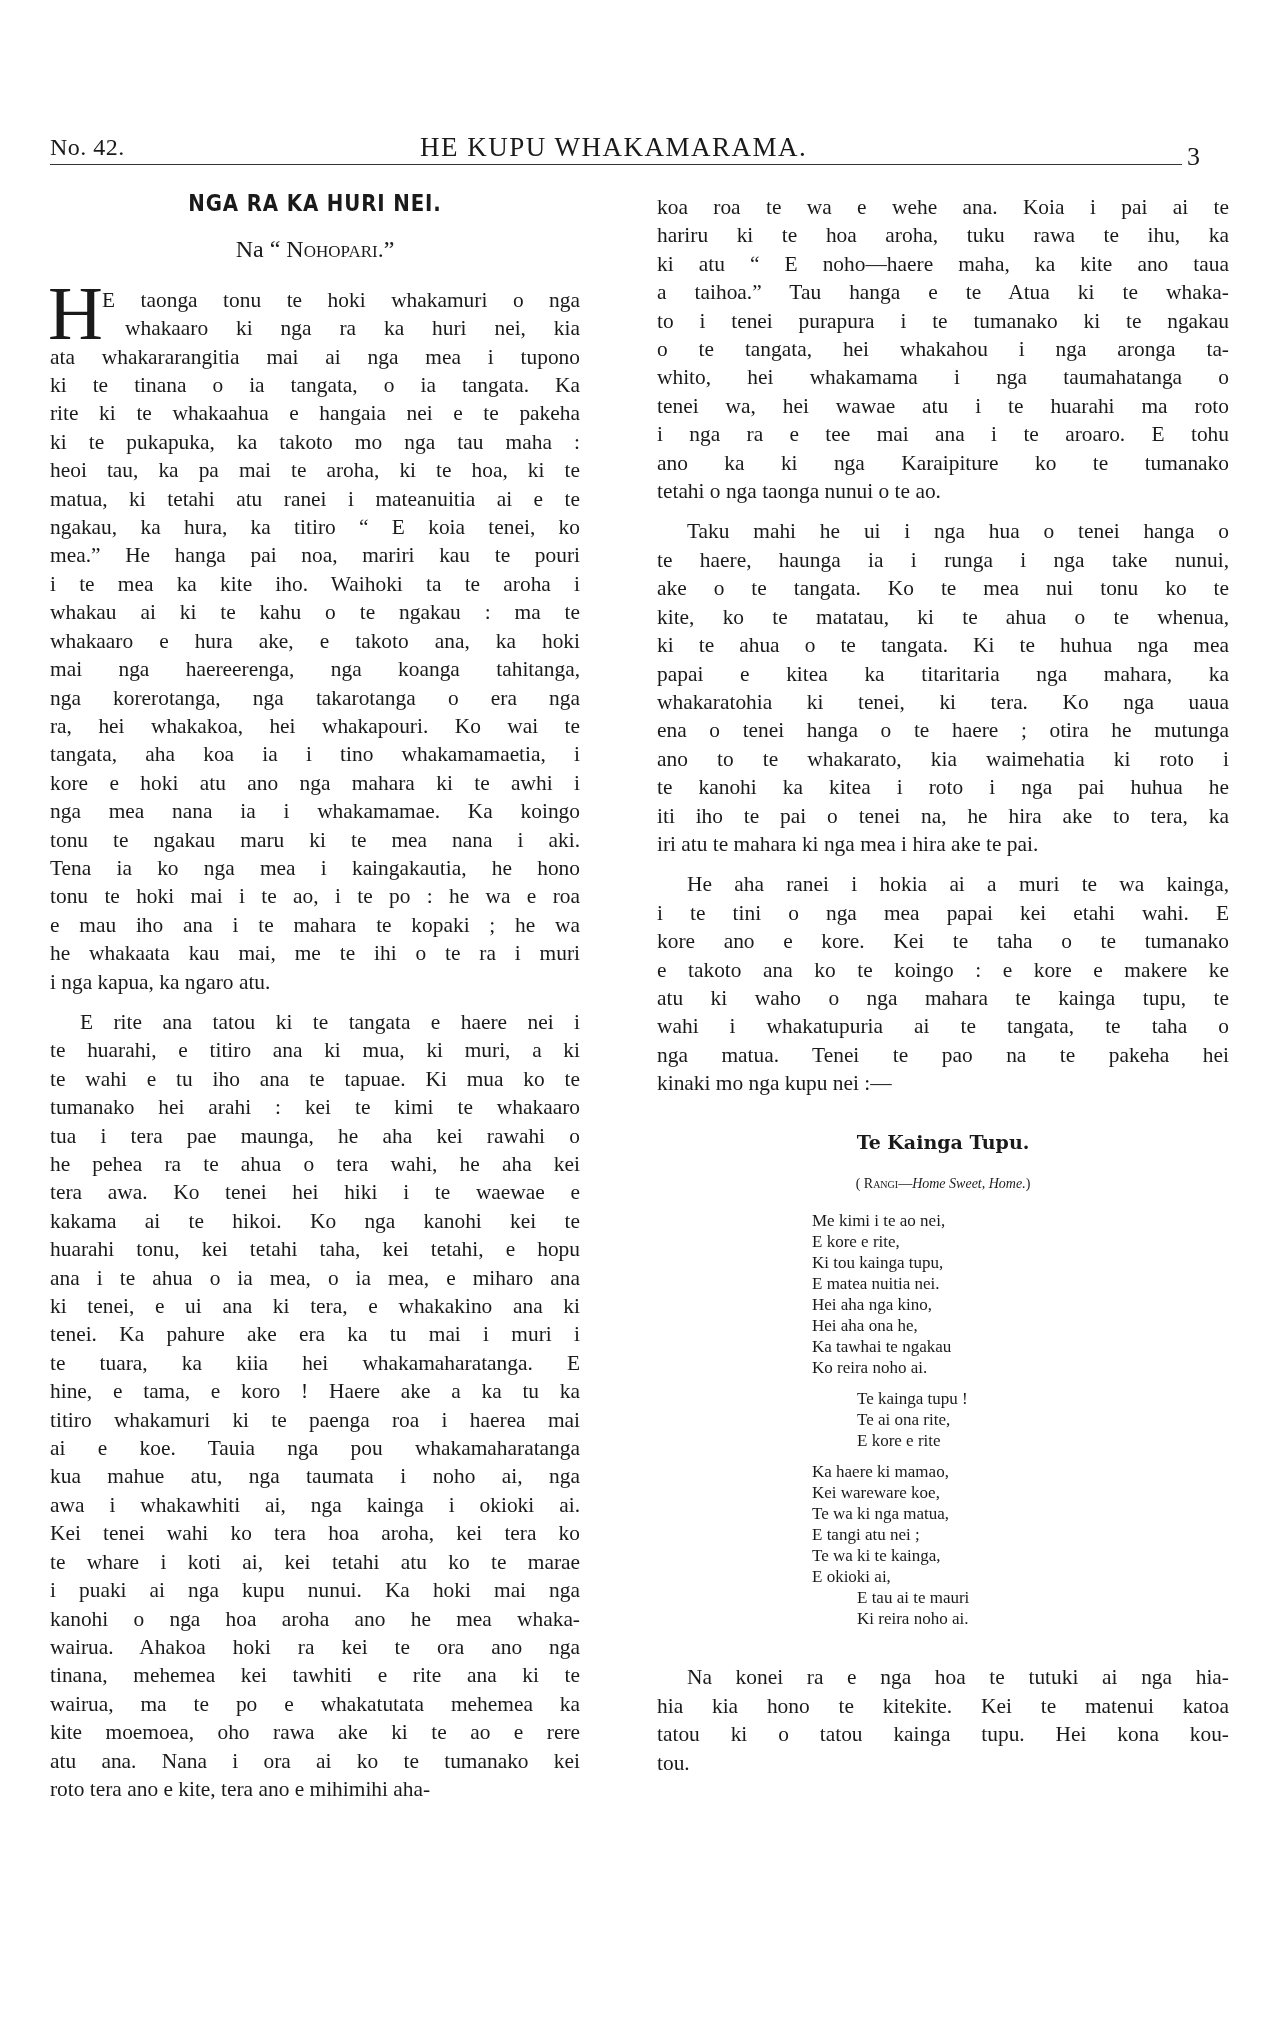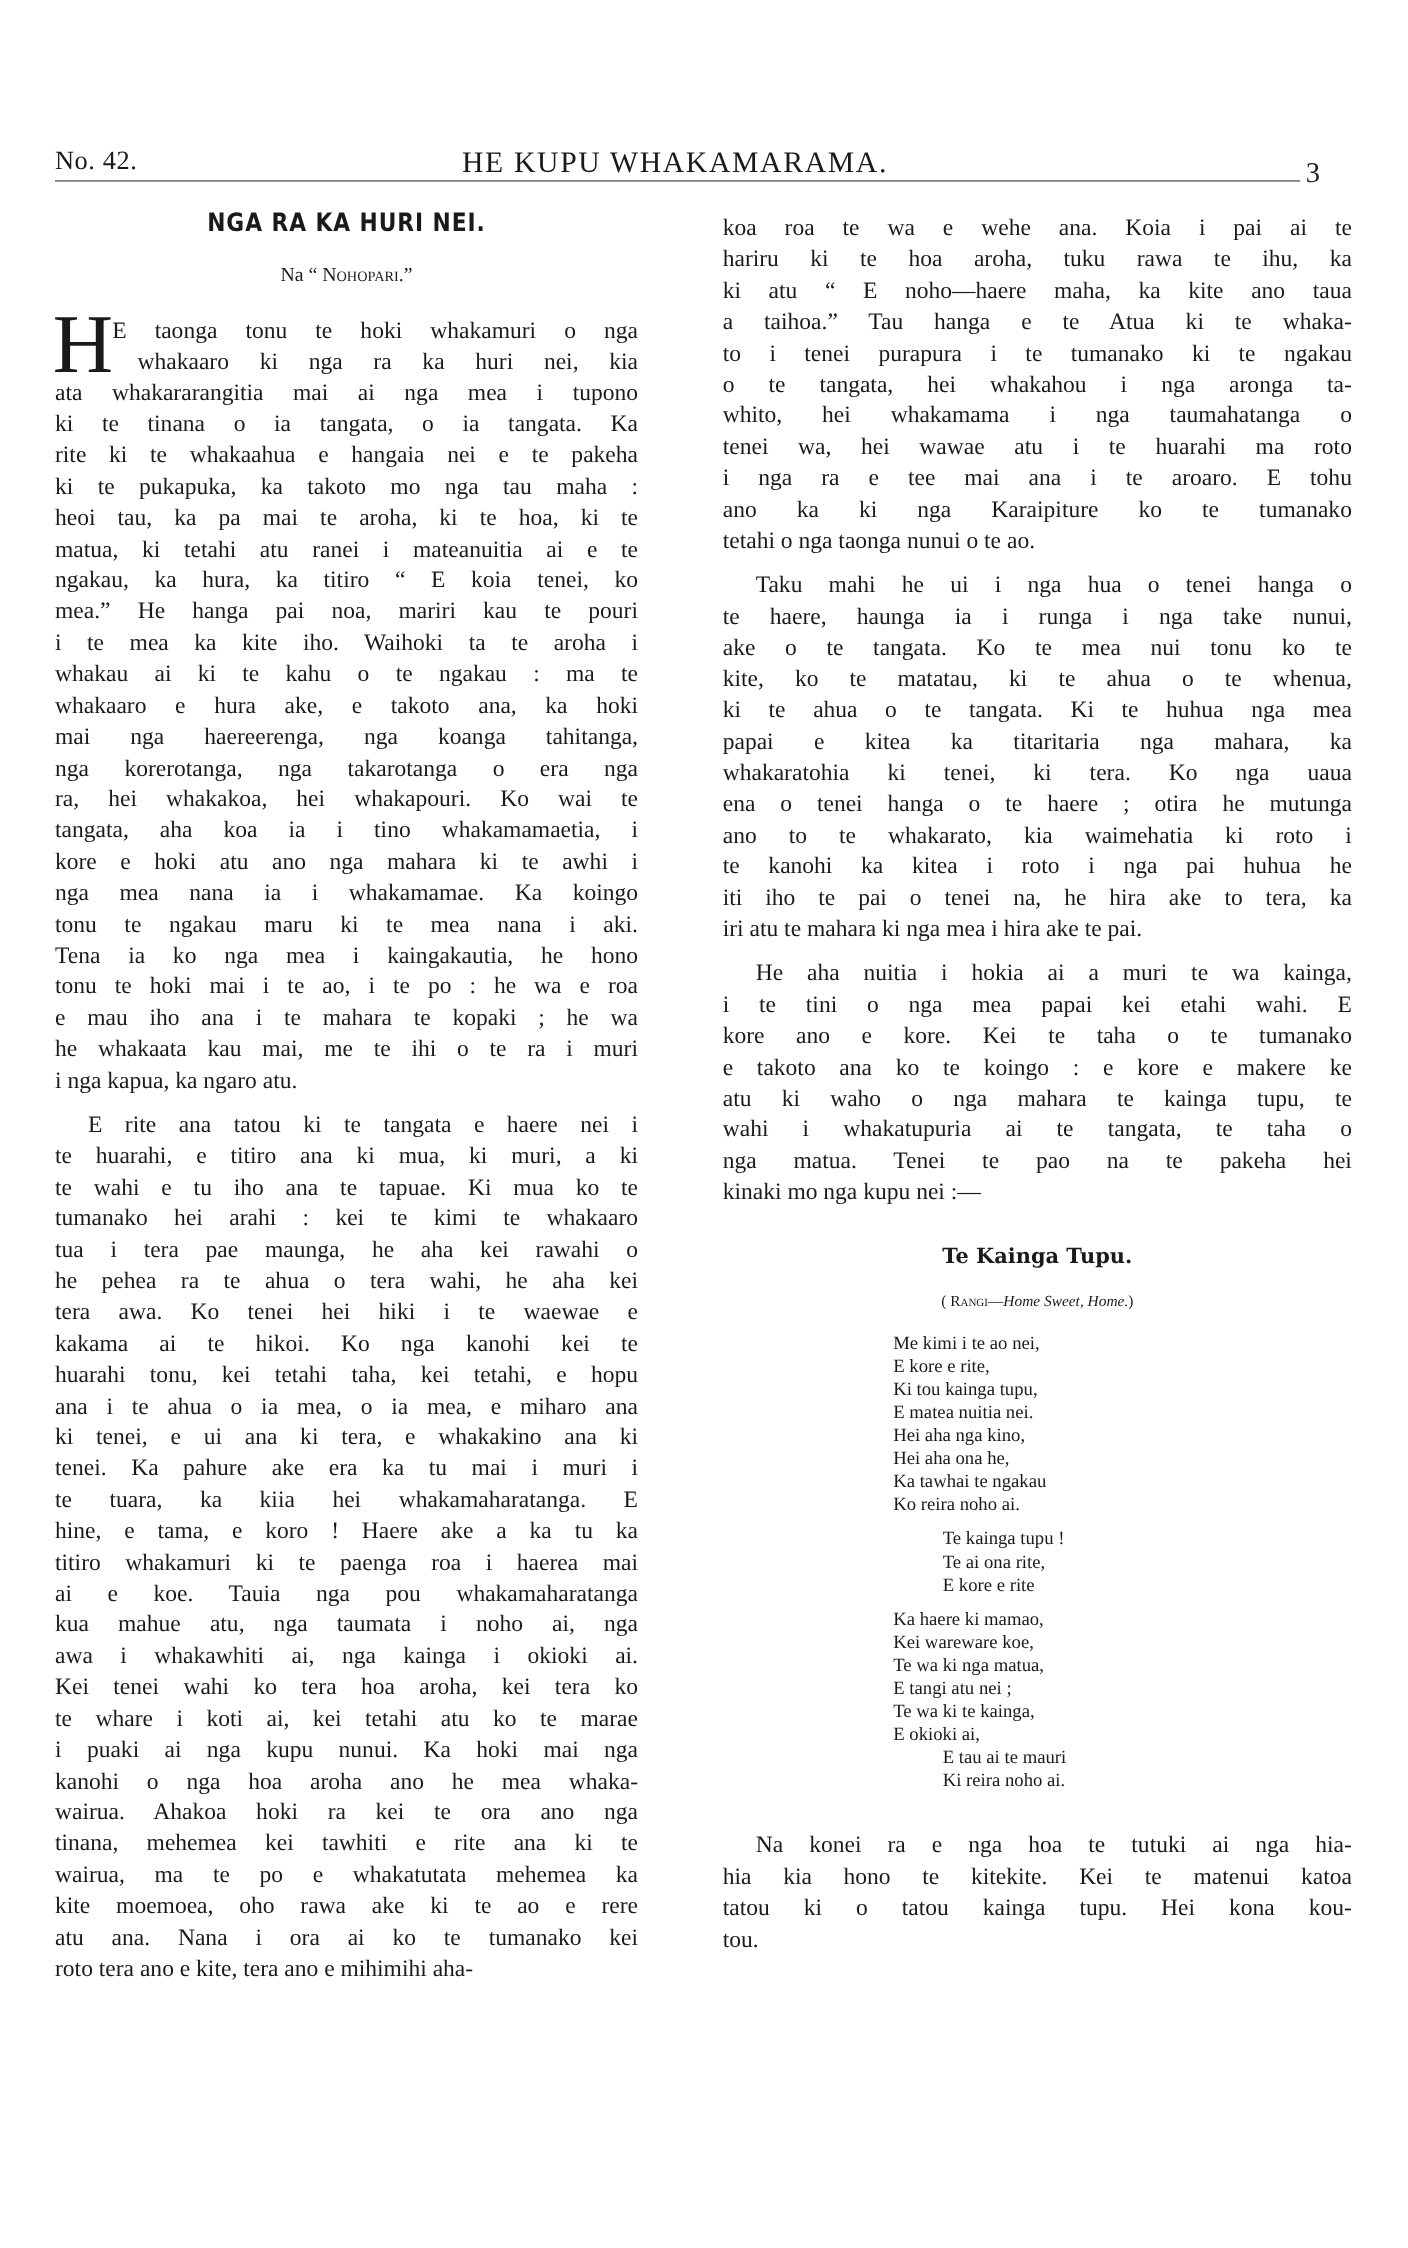--- a/index.html
+++ b/index.html
@@ -23,21 +23,21 @@
     .line { display: block; white-space: nowrap; text-align-last: justify; text-align: justify; }
     .line.last { text-align-last: left; }
     .para { margin-bottom: 12px; }
     .indent { padding-left: 30px; }
 
     .article-title {
       text-align: center; font-family: "DejaVu Sans", sans-serif; font-weight: bold;
       font-size: 23px; letter-spacing: 1px; margin-top: -6px; margin-bottom: 18px;
       transform: scaleX(0.86); transform-origin: center;
     }
-    .byline { text-align: center; font-size: 18px; margin-bottom: 22px; }
+    .byline { text-align: center; font-size: 24px; margin-bottom: 22px; }
     .sc { font-variant: small-caps; }
 
     .dropcap-wrap { position: relative; }
     .dropcap {
       position: absolute; left: -2px; top: -4px; font-size: 76px; line-height: 62px;
       font-family: "Liberation Serif", serif;
     }
     .dc-line1 { padding-left: 52px; }
     .dc-line2 { padding-left: 75px; }
 
@@ -155,21 +155,21 @@
         <span class="line">ki te ahua o te tangata.  Ki te huhua nga mea</span>
         <span class="line">papai e kitea ka titaritaria nga mahara, ka</span>
         <span class="line">whakaratohia ki tenei, ki tera.  Ko nga uaua</span>
         <span class="line">ena o tenei hanga o te haere ; otira he mutunga</span>
         <span class="line">ano to te whakarato, kia waimehatia ki roto i</span>
         <span class="line">te kanohi ka kitea i roto i nga pai huhua he</span>
         <span class="line">iti iho te pai o tenei na, he hira ake to tera, ka</span>
         <span class="line last">iri atu te mahara ki nga mea i hira ake te pai.</span>
       </div>
       <div class="para">
-        <span class="line indent">He aha nuitia i hokia ai a muri te wa kainga,</span>
+        <span class="line indent">He aha ranei i hokia ai a muri te wa kainga,</span>
         <span class="line">i te tini o nga mea papai kei etahi wahi.  E</span>
         <span class="line">kore ano e kore.  Kei te taha o te tumanako</span>
         <span class="line">e takoto ana ko te koingo :  e kore e makere ke</span>
         <span class="line">atu ki waho o nga mahara te kainga tupu, te</span>
         <span class="line">wahi i whakatupuria ai te tangata, te taha o</span>
         <span class="line">nga matua.  Tenei te pao na te pakeha hei</span>
         <span class="line last">kinaki mo nga kupu nei :—</span>
       </div>
     </div>
 

